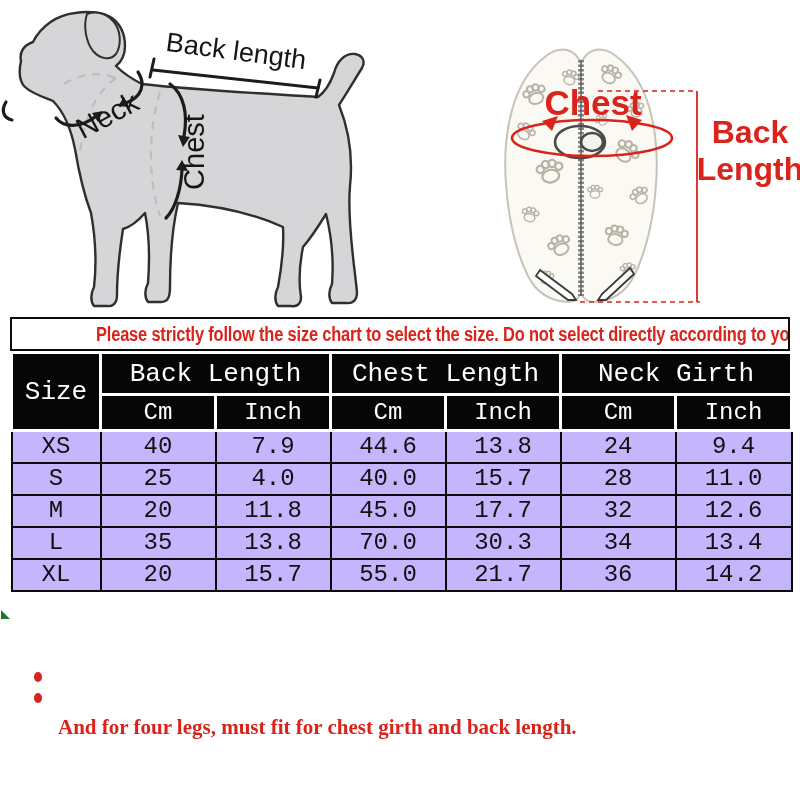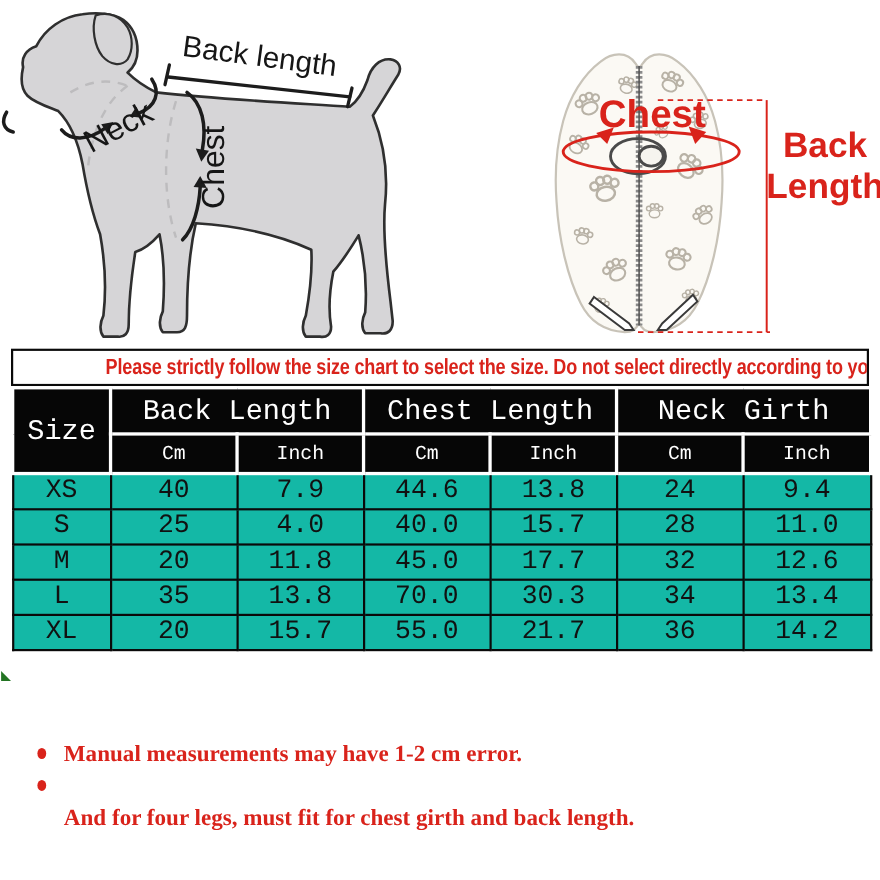--- a/index.html
+++ b/index.html
@@ -17,23 +17,23 @@
     background:#fff;border:2px solid #0a0a0a;text-align:center;line-height:30px;overflow:hidden;white-space:nowrap;}
   .banner .fit-x{display:inline-block;transform-origin:50% 50%;
     color:var(--red);font-size:20px;font-weight:700;letter-spacing:-0.2px;}
 
   table.size-table{position:absolute;left:10px;top:351px;width:780px;
     border-collapse:collapse;table-layout:fixed;border:2px solid #1d4ed8;
     font-family:"Liberation Mono",monospace;color:#111;}
   table.size-table thead th{background:var(--hdr);color:#fff;font-weight:400;
     border:3px solid #fff;}
   table.size-table thead tr.group-row th{height:42px;font-size:26px;}
-  table.size-table thead tr.unit-row th{height:36px;font-size:18px;}
+  table.size-table thead tr.unit-row th{height:36px;font-size:24px;}
   table.size-table thead th.corner{font-size:25px;}
-  table.size-table tbody td{background:#14b8a6;border:2px solid #0a0a0a;height:32px;
+  table.size-table tbody td{background:#c4b5fd;border:2px solid #0a0a0a;height:32px;
     text-align:center;font-size:24px;}
   table.size-table th{text-align:center;}
 
   .green-wedge{position:absolute;left:1px;top:610px;width:0;height:0;
     border-left:9px solid #237423;border-top:9px solid transparent;}
 
   .notes{position:absolute;left:34px;top:672px;width:740px;
     font-family:"Liberation Serif",serif;font-weight:700;color:var(--red);font-size:21px;}
   .note-item{display:flex;align-items:baseline;margin-bottom:11px;line-height:26px;}
   .note-bullet{flex:0 0 auto;width:8px;height:10px;border-radius:50%;
@@ -228,21 +228,20 @@
           <td>14.2</td>
         </tr>
       </tbody>
   </table>
 
   <div class="green-wedge"></div>
 
   <div class="notes">
     <div class="note-item">
       <span class="note-bullet"></span>
-      <span>Manual measurements may have 1-2 cm error.</span>
     </div>
     <div class="note-item">
       <span class="note-bullet"></span>
     </div>
     <div class="note-item no-bullet">
       <span>And for four legs, must fit for chest girth and back length.</span>
     </div>
   </div>
 
 </div>

